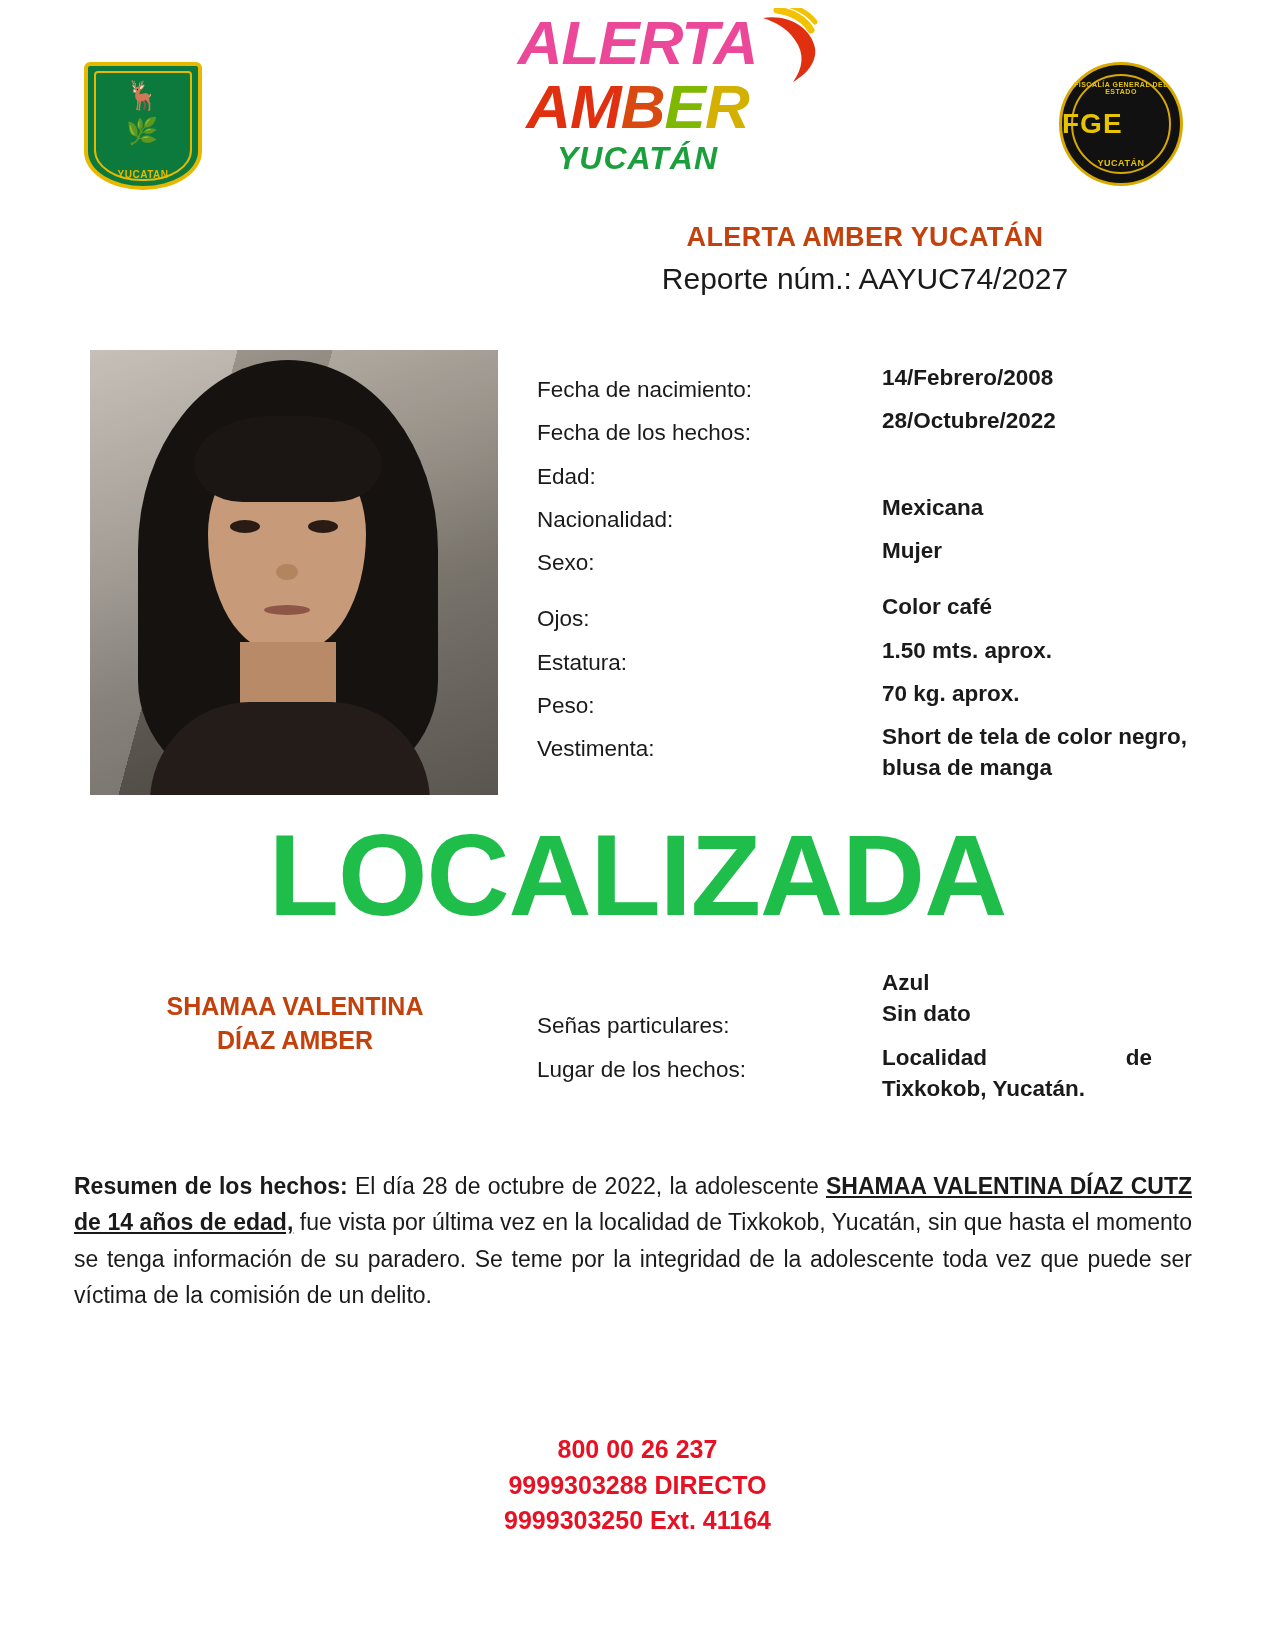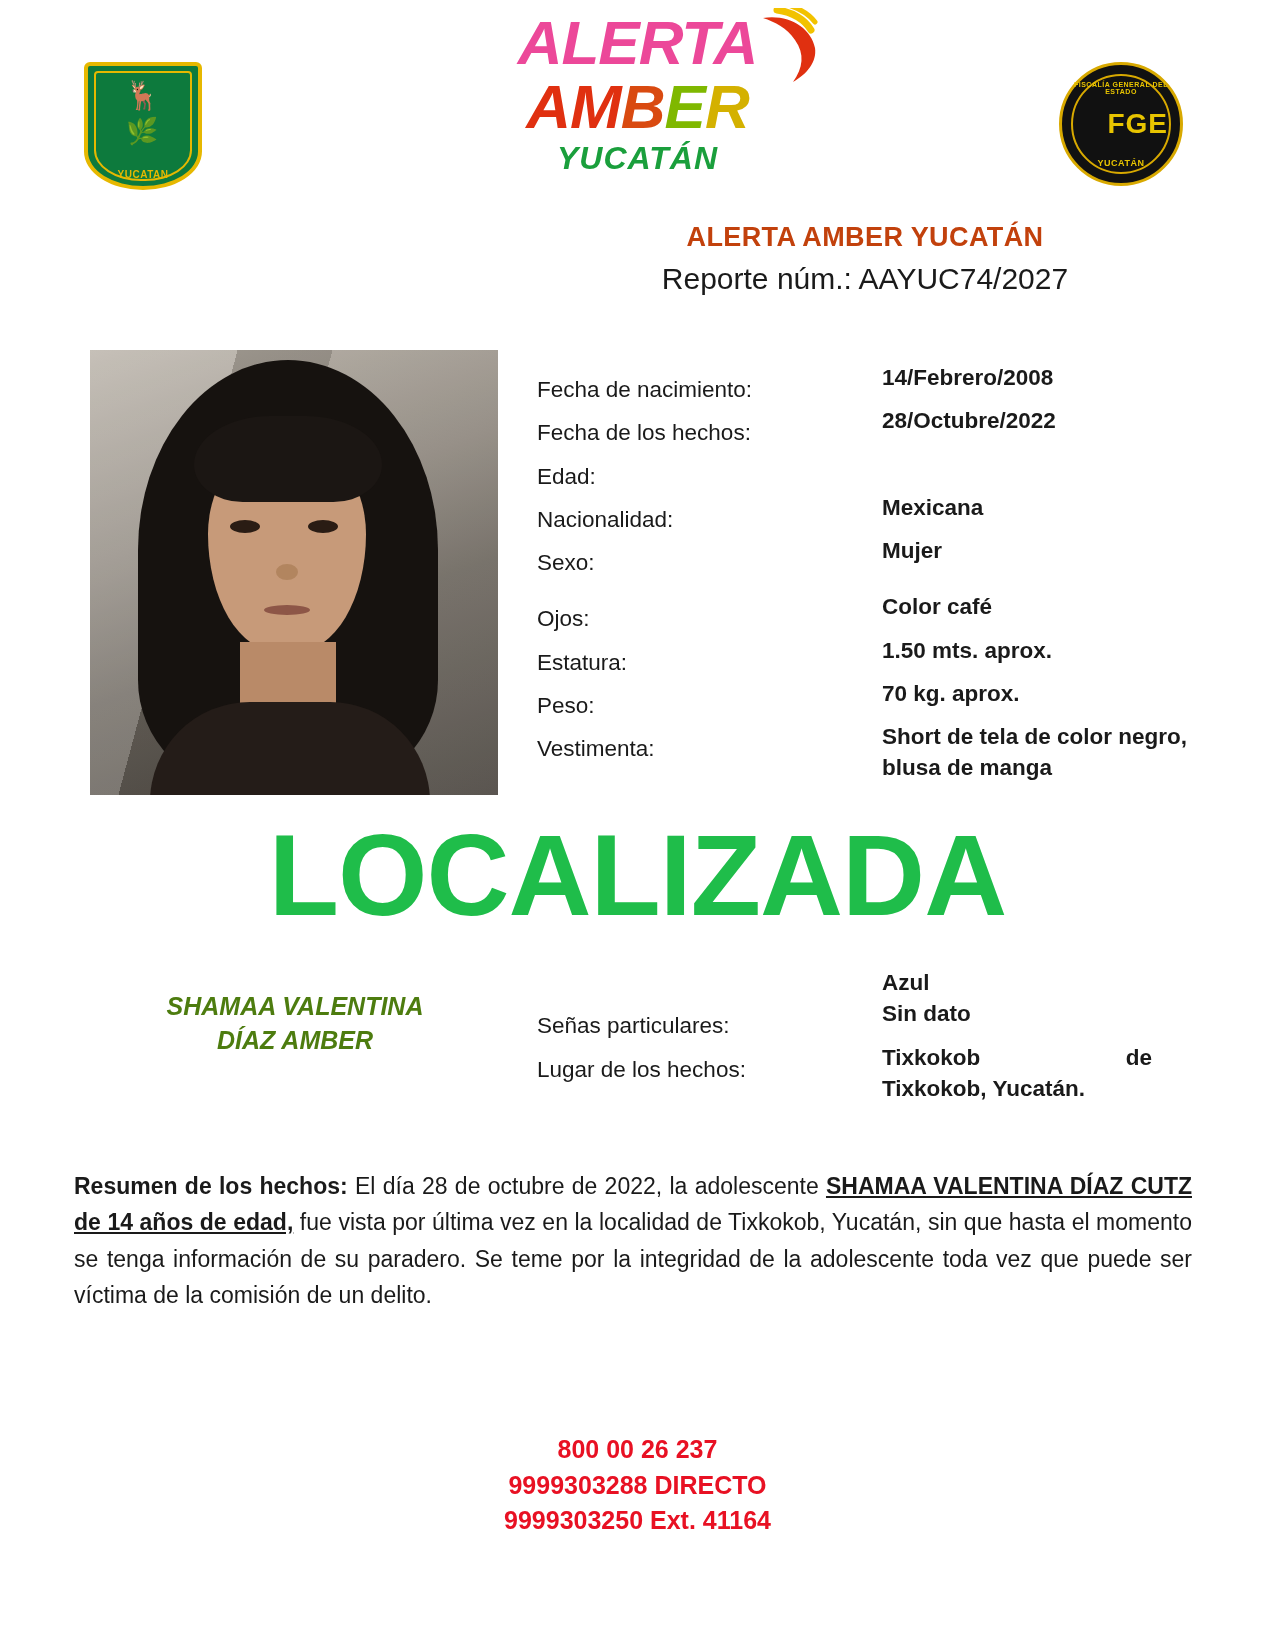--- a/index.html
+++ b/index.html
@@ -129,24 +129,24 @@
     border: 3px solid #d8a900;
   }
   .fge .ring {
     position: absolute;
     left: 9px; top: 9px; right: 9px; bottom: 9px;
     border-radius: 50%;
     border: 2px solid #d8a900;
   }
   .fge .fge-text {
     position: absolute;
-    left: 0; right: 12px;
+    left: 0; right: 4px;
     top: 50%;
     transform: translateY(-50%);
-    text-align: right;
+    text-align: left;
     color: #e8c400;
     font-size: 28px;
     font-weight: bold;
     letter-spacing: 1px;
   }
   .fge .fge-top,
   .fge .fge-bottom {
     position: absolute;
     left: 0; right: 0;
     text-align: center;
@@ -309,25 +309,24 @@
     line-height: 1;
   }
 
   
   .name {
     position: absolute;
     left: 95px;
     top: 990px;
     width: 400px;
     text-align: center;
-    color: #4d7c0f;
+    color: #c2410c;
     font-size: 25px;
     font-weight: bold;
     line-height: 1.35;
-    font-style: italic;
   }
 
   
   .fields2 {
     position: absolute;
     left: 537px;
     top: 967px;
     width: 660px;
     font-size: 22.5px;
     line-height: 1.39;
@@ -464,21 +463,21 @@
     <div class="fvalue">Azul</div>
   </div>
   <div class="frow">
     <div class="flabel">Señas particulares:</div>
     <div class="fvalue">Sin dato</div>
   </div>
   <div class="frow">
     <div class="flabel">Lugar de los hechos:</div>
     <div class="fvalue">
       <div class="just">
-        <span>Tixkokob</span>
+        <span>Localidad</span>
         <span>de</span>
       </div>
       <div>Tixkokob, Yucatán.</div>
     </div>
   </div>
 </div>
 
 <div class="summary">
   <span class="lead">Resumen de los hechos:</span><span> El día 28 de octubre de 2022, la adolescente </span><span class="u">SHAMAA VALENTINA DÍAZ CUTZ de 14 años de edad,</span><span> fue vista por última vez en la localidad de Tixkokob, Yucatán, sin que hasta el momento se tenga información de su paradero. Se teme por la integridad de la adolescente toda vez que puede ser víctima de la comisión de un delito.</span>
 </div>

